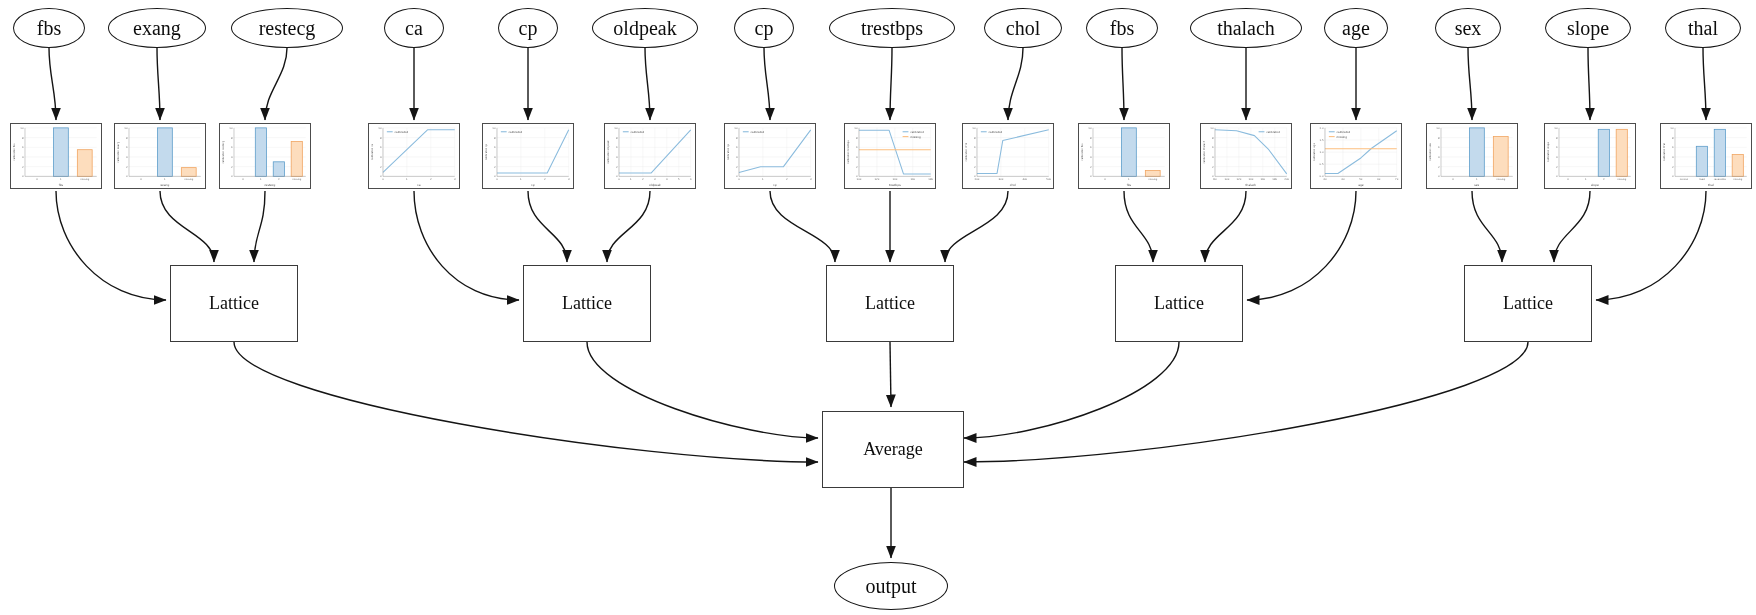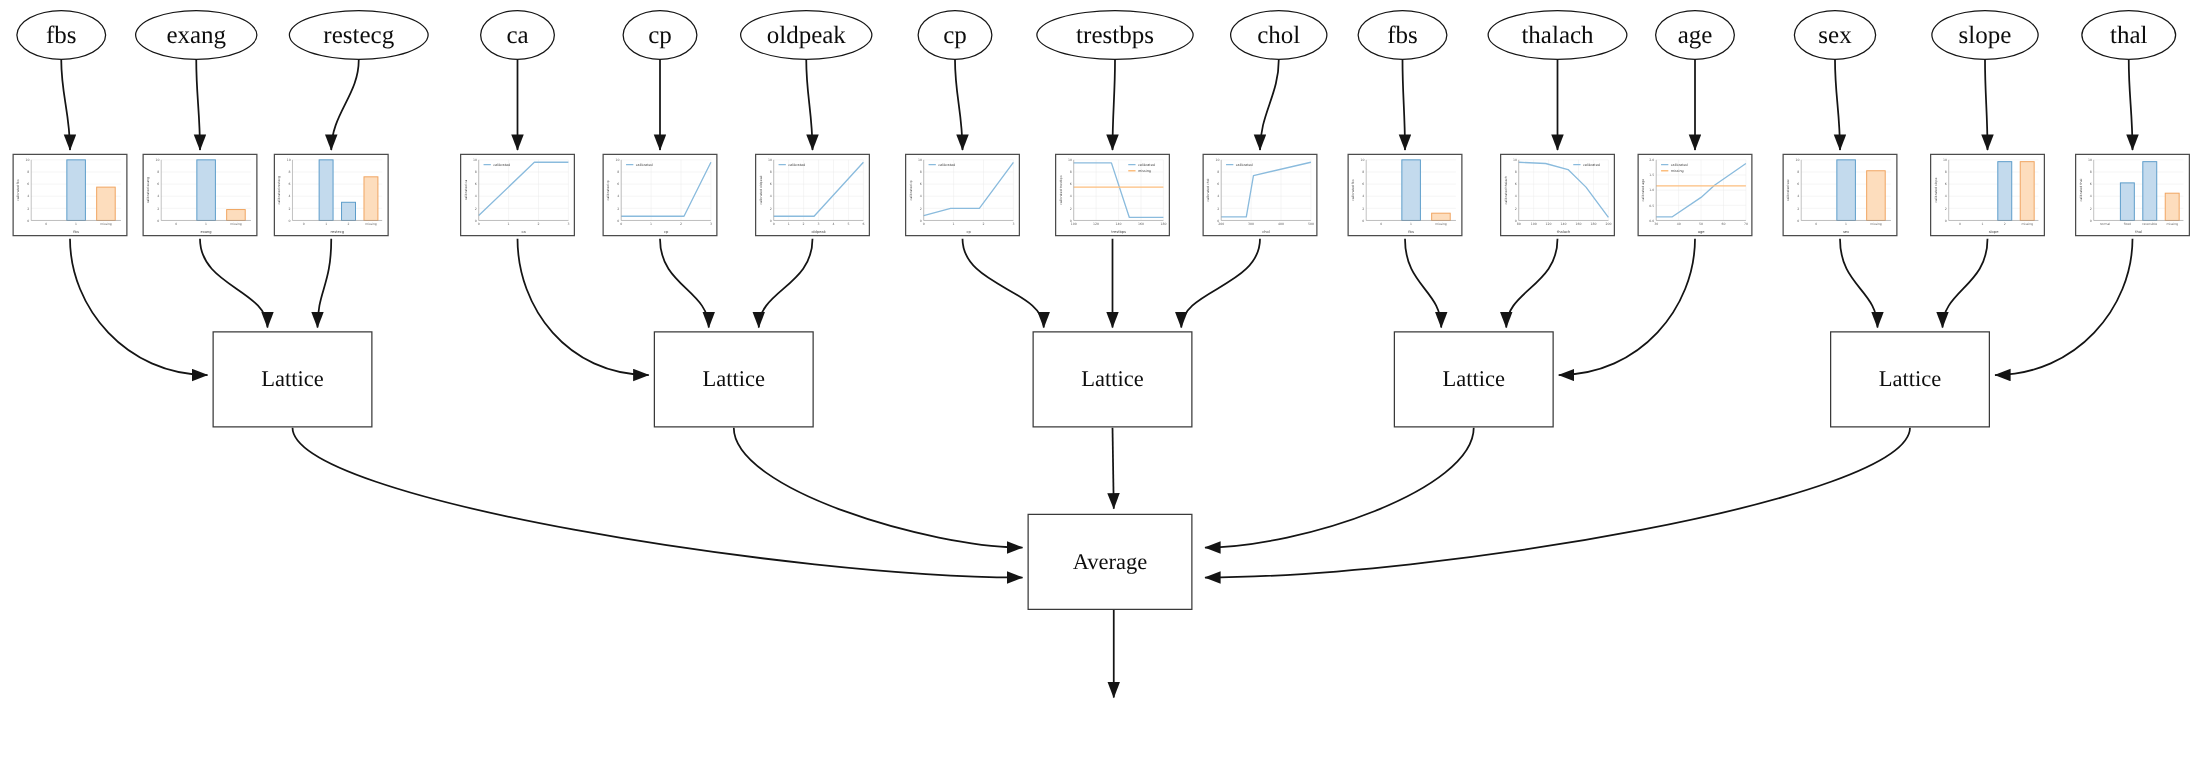--- a/index.html
+++ b/index.html
@@ -57,22 +57,25 @@
       <path d="M 1590 191 C 1590 229, 1554 232, 1554 262" class="edge" marker-end="url(#arrowhead)"></path>
       <path d="M 1706 191 C 1706 246, 1661 300, 1596 300" class="edge" marker-end="url(#arrowhead)"></path>
       <path d="M 234 342 C 234 400, 640 462, 818 462" class="edge" marker-end="url(#arrowhead)"></path>
       <path d="M 587 342 C 587 392, 745 438, 818 438" class="edge" marker-end="url(#arrowhead)"></path>
       <path d="M 890 342 L 891 407" class="edge" marker-end="url(#arrowhead)"></path>
       <path d="M 1179 342 C 1179 392, 1040 438, 964 438" class="edge" marker-end="url(#arrowhead)"></path>
       <path d="M 1528 342 C 1528 400, 1145 462, 964 462" class="edge" marker-end="url(#arrowhead)"></path>
       <path d="M 891 488 L 891 558" class="edge" marker-end="url(#arrowhead)"></path>
     </svg>
 
-  <div class="box" id="average-node" style="left: 822px; top: 411px; width: 132px; height: 77px;">
+  <div class="box" id="average-node" style="left: 822px; top: 411px; width: 142px; height: 77px;">
     <span>Average</span>
+  </div>
+  <div class="ellipse" id="output-node" style="left: 834px; top: 562px; width: 114px; height: 48px;">
+    <span>output</span>
   </div>
 <div class="ellipse" style="left: 13px; top: 8px; width: 72px; height: 40px;">
       <span>fbs</span>
     </div>
     <div class="chartbox" style="left: 10px; top: 123px; width: 92px; height: 66px;">
       <svg viewBox="0 0 92 66" class="mini-text">
         <line x1="14" y1="54" x2="88" y2="54" stroke="#ebebeb" stroke-width="0.4"></line>
         <text x="12.5" y="55" font-size="2.6" text-anchor="end" fill="#666666">0</text>
         <line x1="14" y1="44" x2="88" y2="44" stroke="#ebebeb" stroke-width="0.4"></line>
         <text x="12.5" y="45" font-size="2.6" text-anchor="end" fill="#666666">2</text>

